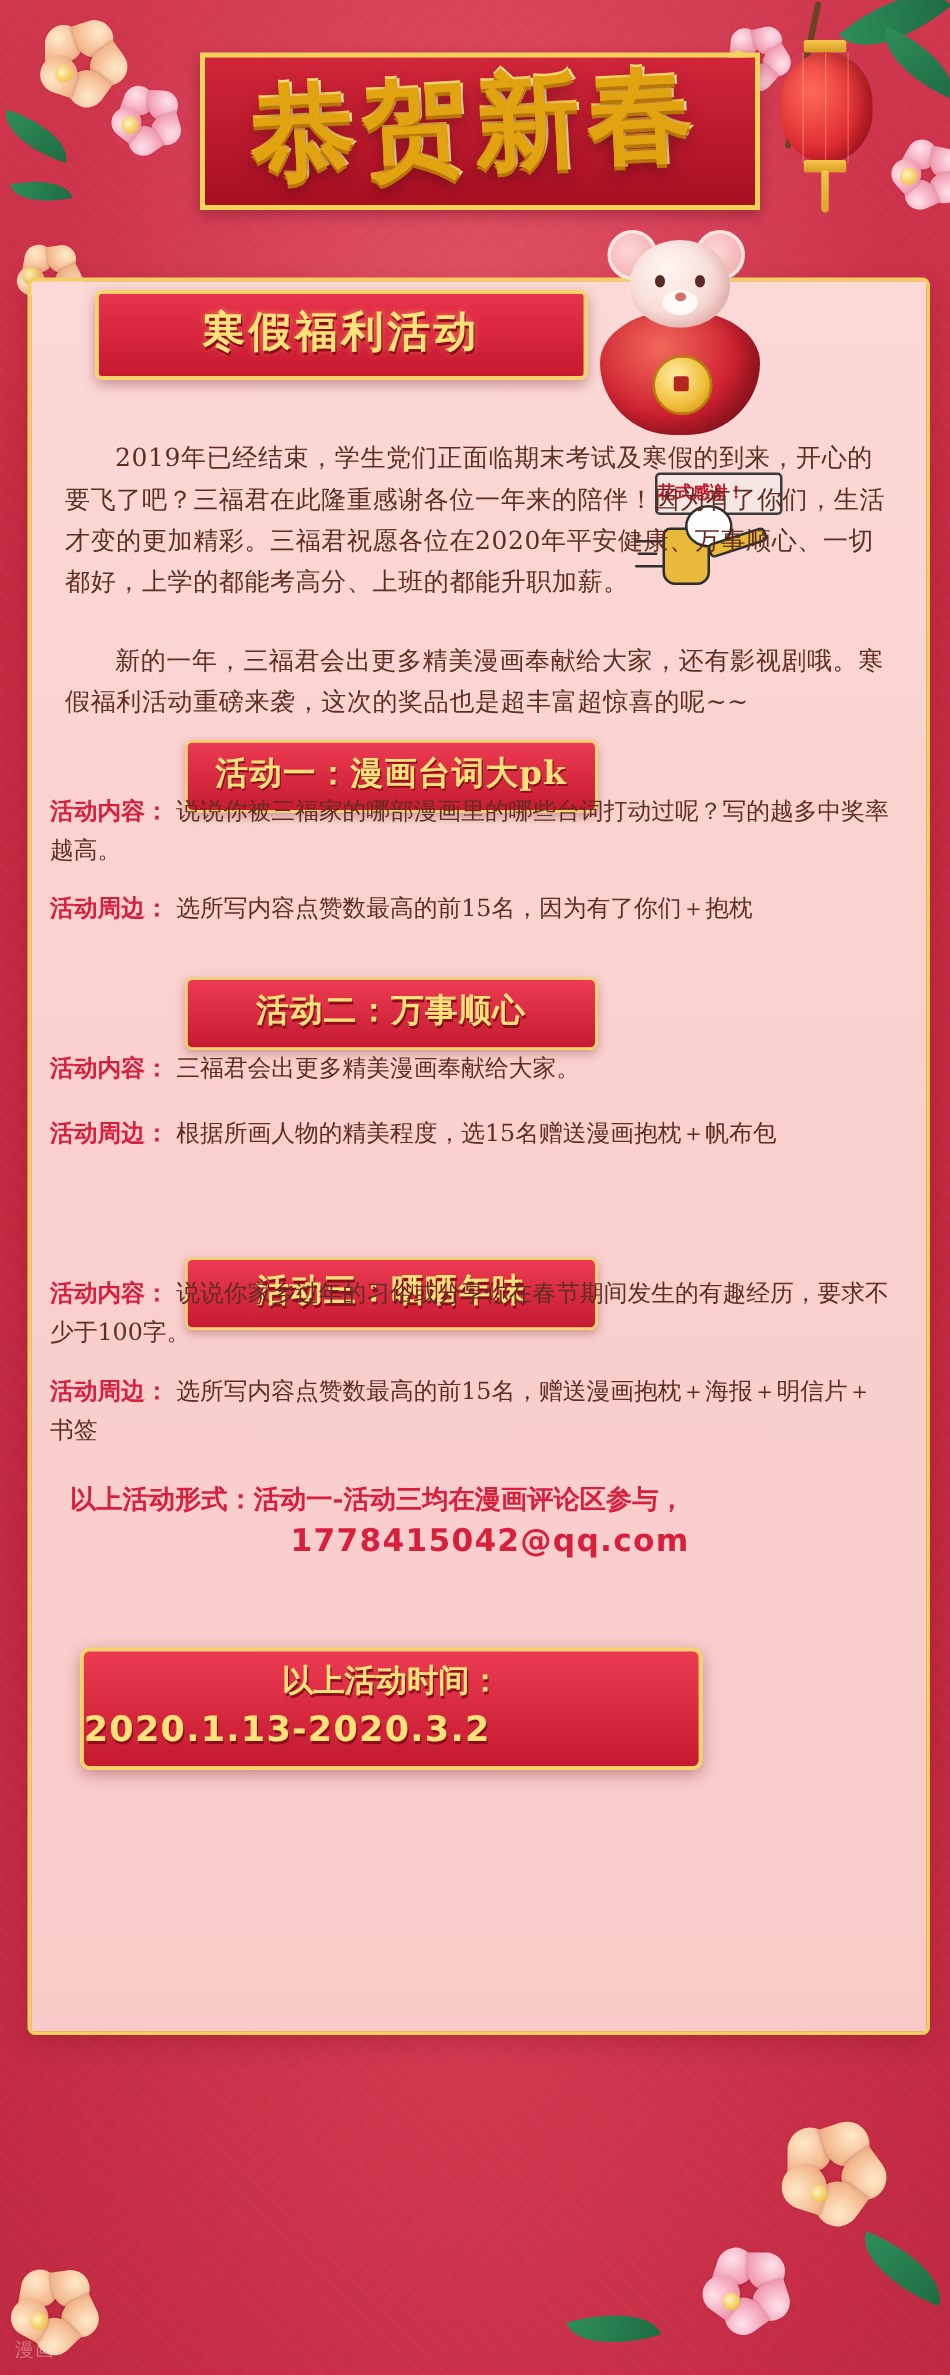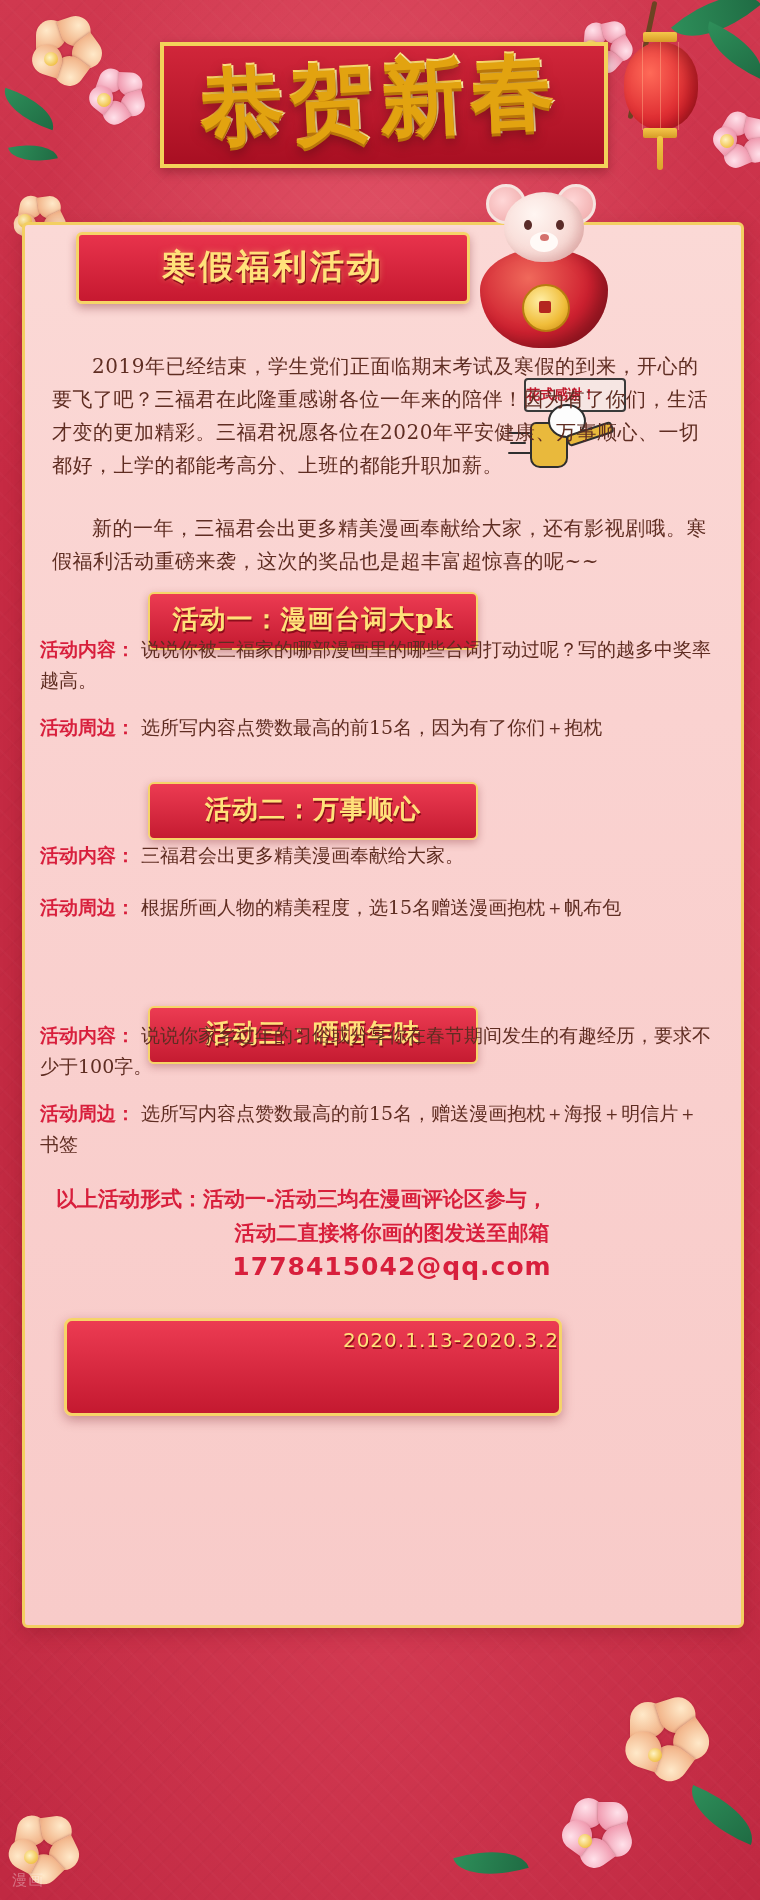--- a/index.html
+++ b/index.html
@@ -328,22 +328,22 @@
     box-shadow: 0 4px 12px rgba(110,15,25,.35);
   }
   .date-box .l1 {
     text-align: center;
     font-size: 25px; font-weight: bold;
     color: #ffe27a; line-height: 40px; padding-top: 4px;
     font-family: "DejaVu Serif","Liberation Serif", serif;
     text-shadow: 1px 2px 0 #8c0e1b;
   }
   .date-box .l2 {
-    text-align: right;
-    font-size: 20px; font-weight: normal;
+    text-align: left;
+    font-size: 28px; font-weight: bold;
     color: #ffe27a; line-height: 38px;
     letter-spacing: 1px;
     font-family: "DejaVu Sans","Liberation Sans", sans-serif;
     text-shadow: 1px 2px 0 #8c0e1b;
   }
 
   .watermark {
     position: absolute;
     left: 12px; bottom: 10px;
     color: rgba(255,255,255,.35);
@@ -508,21 +508,21 @@
   <span class="lbl">活动内容：</span><span>说说你家乡过年的习俗或分享你在春节期间发生的有趣经历，要求不少于100字。</span>
 </div>
 <div class="para-block p3b">
   <span class="lbl">活动周边：</span><span>选所写内容点赞数最高的前15名，赠送漫画抱枕＋海报＋明信片＋书签</span>
 </div>
 
 <div class="submit-block">
   <div class="line1">
     <span class="lead">以上活动形式：</span><span>活动一-活动三均在漫画评论区参与，</span>
   </div>
-  <div>活动二直接将你画的图发送至邮箱</div>
   <div class="mail">1778415042@qq.com</div>
 </div>
 
 <div class="date-box">
+  <div class="l1">以上活动时间：</div>
   <div class="l2">2020.1.13-2020.3.2</div>
 </div>
 
 <div class="watermark">漫画</div>
 
 </body></html>

